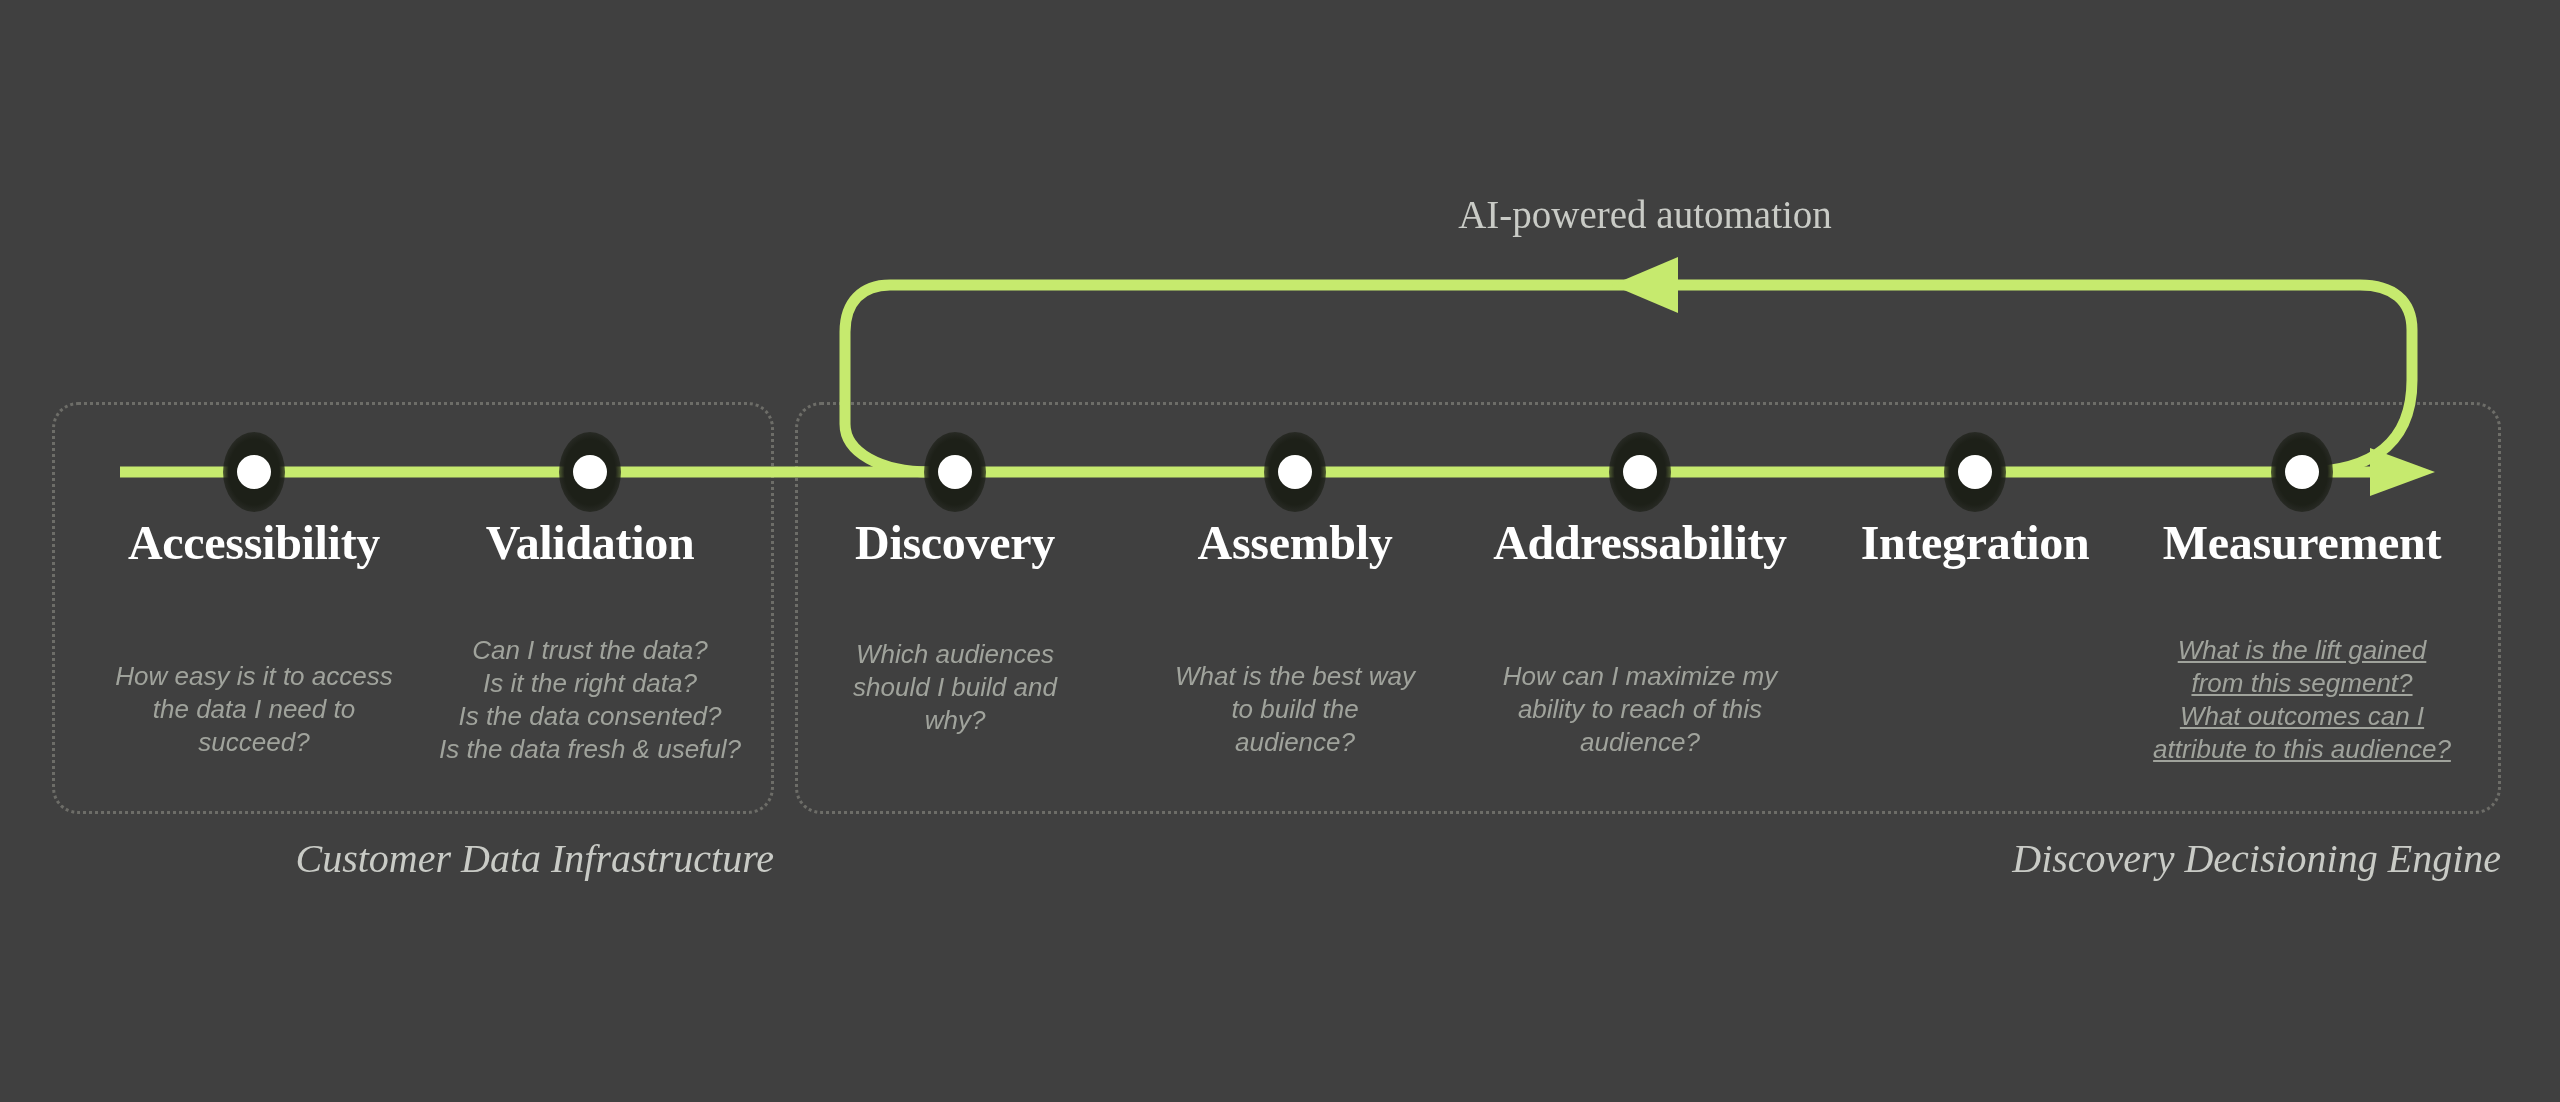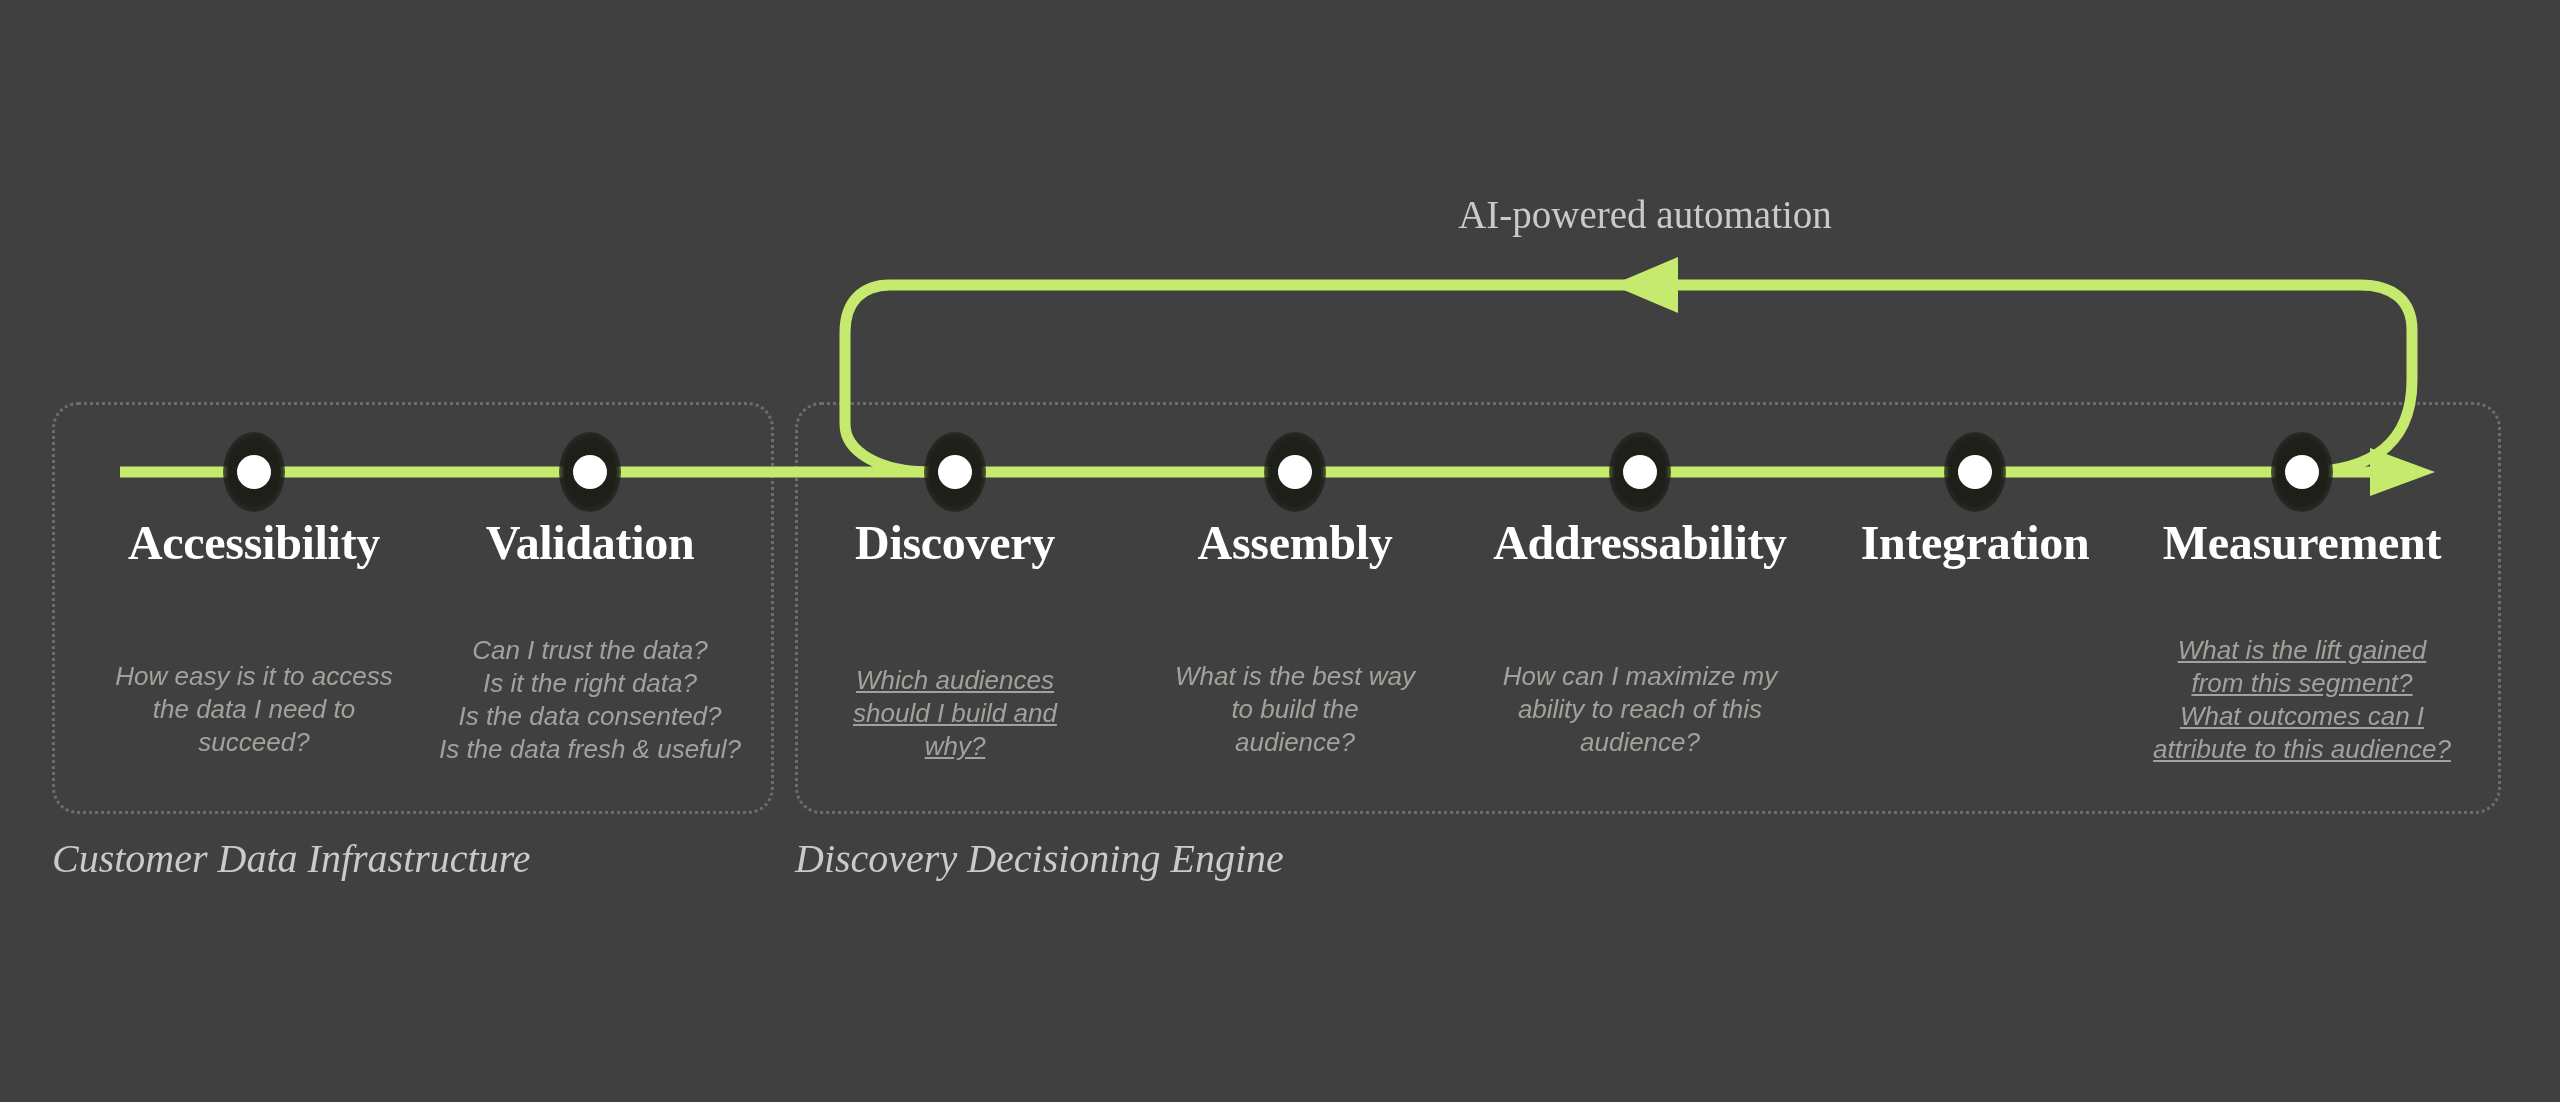--- a/index.html
+++ b/index.html
@@ -27,21 +27,21 @@
   #panel-right { left: 795px; top: 402px; width: 1706px; height: 412px; }
 
   
   .panel-caption {
     position: absolute;
     top: 835px;
     font-family: "Liberation Serif", serif;
     font-style: italic;
     font-size: 40px;
     color: #c9cbc6;
-    text-align: left;
+    text-align: right;
     white-space: nowrap;
   }
   #caption-left  { left: 52px;  width: 722px; }
   #caption-right { left: 795px; width: 1706px; }
 
   
   #rails {
     position: absolute;
     left: 0; top: 0;
     width: 2560px;
@@ -165,21 +165,21 @@
   <div class="stage-label" style="left:1975px">Integration</div>
   <div class="stage-label" style="left:2302px">Measurement</div>
 
   <div class="stage-question" style="left:254px;  top:660px; width:330px;">How easy is it to access
 the data I need to
 succeed?</div>
   <div class="stage-question" style="left:590px;  top:634px; width:360px;">Can I trust the data?
 Is it the right data?
 Is the data consented?
 Is the data fresh &amp; useful?</div>
-  <div class="stage-question" style="left:955px;  top:664px; width:300px;text-decoration:underline;">Which audiences
+  <div class="stage-question" style="left:955px;  top:638px; width:300px;">Which audiences
 should I build and
 why?</div>
   <div class="stage-question" style="left:1295px; top:660px; width:320px;">What is the best way
 to build the
 audience?</div>
   <div class="stage-question" style="left:1640px; top:660px; width:340px;">How can I maximize my
 ability to reach of this
 audience?</div>
   <div class="stage-question" style="left:2302px; top:634px; width:380px;text-decoration:underline;">What is the lift gained
 from this segment?

